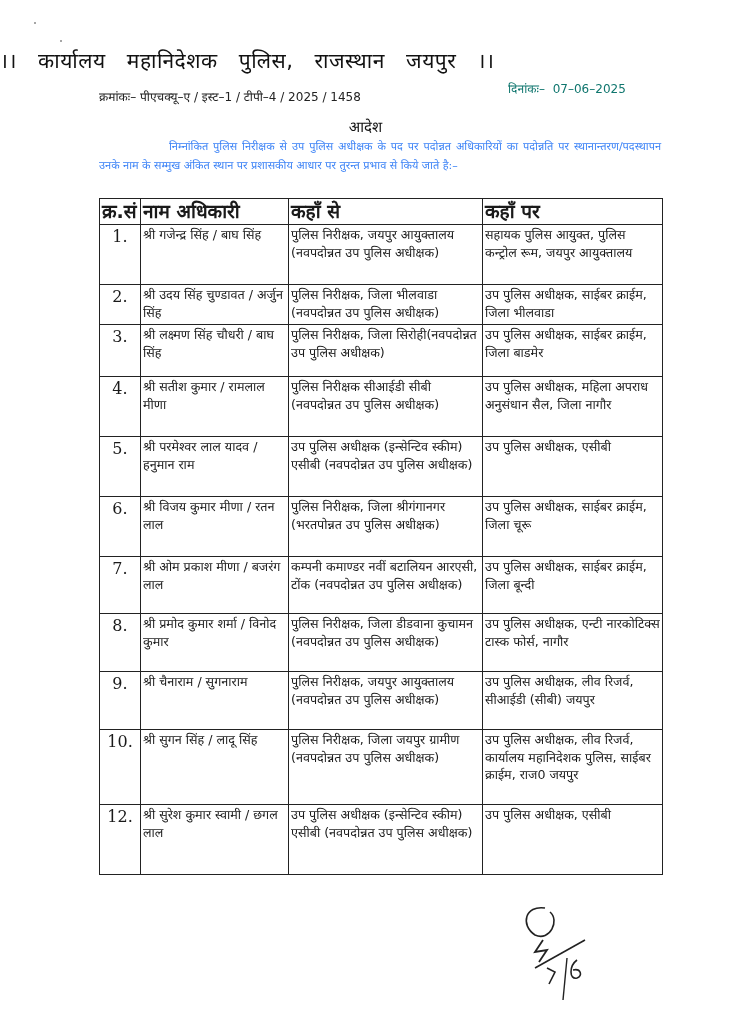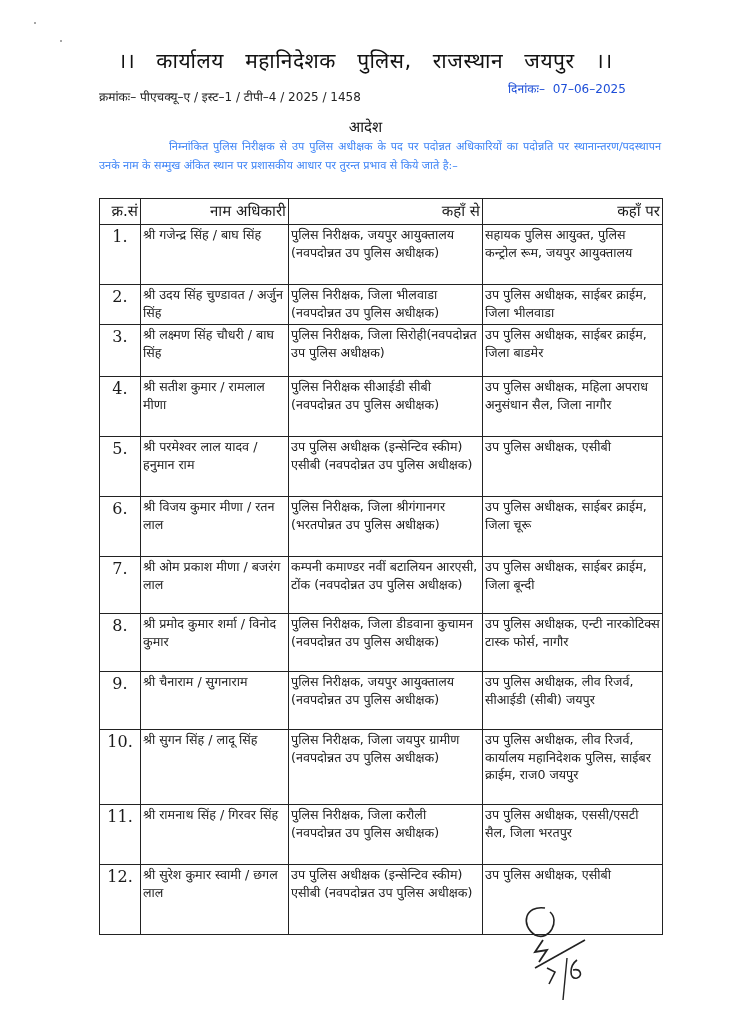--- a/index.html
+++ b/index.html
@@ -3,48 +3,48 @@
 <meta charset="utf-8">
 <style>
   html, body { margin: 0; padding: 0; background: #ffffff; }
   body {
     width: 731px; height: 1024px; position: relative; overflow: hidden;
     font-family: "DejaVu Sans", "Liberation Sans", sans-serif;
     color: #1a1a1a;
   }
   .speck { position: absolute; width: 2px; height: 2px; background: #888; border-radius: 1px; }
   .title {
-    position: absolute; left: 0; right: 0; top: 46px; text-align: center;
+    position: absolute; left: 0; right: 0; top: 46px; 
     font-size: 21px; letter-spacing: 0.5px; word-spacing: 14px; color: #111;
   }
   .ref {
     position: absolute; left: 99px; top: 88px; font-size: 12px; color: #222;
   }
   .date {
-    position: absolute; left: 508px; top: 80px; font-size: 12px; color: #1d4ed8; word-spacing: 4px;
+    position: absolute; left: 508px; top: 80px; font-size: 12px; color: #0f766e; word-spacing: 4px;
   }
   .order-heading {
     position: absolute; left: 0; right: 0; top: 116px; text-align: center;
     font-size: 15px; font-weight: normal; color: #111;
   }
   .preamble {
     position: absolute; left: 99px; width: 562px; top: 137px;
     font-size: 11px; line-height: 19px; text-align: justify; color: #3b82f6;
   }
   .preamble .indent { display: inline-block; width: 70px; }
   table.orders {
     position: absolute; left: 99px; top: 198px; width: 563px;
     border-collapse: collapse; table-layout: fixed;
     font-size: 12.6px; color: #1a1a1a;
   }
   table.orders th, table.orders td {
     border: 1.5px solid #222; vertical-align: top; padding: 1px 2px 0 2px;
     line-height: 17.5px;
   }
-  table.orders th { font-weight: normal; font-size: 15px; text-align: right; height: 24px; vertical-align: middle; }
+  table.orders th { font-weight: bold; font-size: 19px; text-align: left; height: 24px; vertical-align: middle; }
   table.orders td.sr { text-align: center; font-family: "DejaVu Serif", "Liberation Serif", serif; font-size: 16px; padding-top: 3px; }
   col.c1 { width: 41px; } col.c2 { width: 148px; } col.c3 { width: 194px; } col.c4 { width: 180px; }
   .signature { position: absolute; left: 505px; top: 900px; width: 110px; height: 110px; }
 </style>
 </head>
 <body>
 
 <div class="speck" style="left:34px;top:22px;"></div>
 <div class="speck" style="left:60px;top:40px;"></div>
 
@@ -124,26 +124,20 @@
       <td>श्री चैनाराम / सुगनाराम</td>
       <td>पुलिस निरीक्षक, जयपुर आयुक्तालय (नवपदोन्नत उप पुलिस अधीक्षक)</td>
       <td>उप पुलिस अधीक्षक, लीव रिजर्व, सीआईडी (सीबी) जयपुर</td>
     </tr>
     <tr style="height:75px">
       <td class="sr">10.</td>
       <td>श्री सुगन सिंह / लादू सिंह</td>
       <td>पुलिस निरीक्षक, जिला जयपुर ग्रामीण (नवपदोन्नत उप पुलिस अधीक्षक)</td>
       <td>उप पुलिस अधीक्षक, लीव रिजर्व, कार्यालय महानिदेशक पुलिस, साईबर क्राईम, राज0 जयपुर</td>
     </tr>
-    <tr style="height:60px">
-      <td class="sr">11.</td>
-      <td>श्री रामनाथ सिंह / गिरवर सिंह</td>
-      <td>पुलिस निरीक्षक, जिला करौली (नवपदोन्नत उप पुलिस अधीक्षक)</td>
-      <td>उप पुलिस अधीक्षक, एससी/एसटी सैल, जिला भरतपुर</td>
-    </tr>
     <tr style="height:70px">
       <td class="sr">12.</td>
       <td>श्री सुरेश कुमार स्वामी / छगल लाल</td>
       <td>उप पुलिस अधीक्षक (इन्सेन्टिव स्कीम) एसीबी (नवपदोन्नत उप पुलिस अधीक्षक)</td>
       <td>उप पुलिस अधीक्षक, एसीबी</td>
     </tr>
   </tbody>
 </table>
 
 <svg class="signature" viewBox="0 0 110 110">

